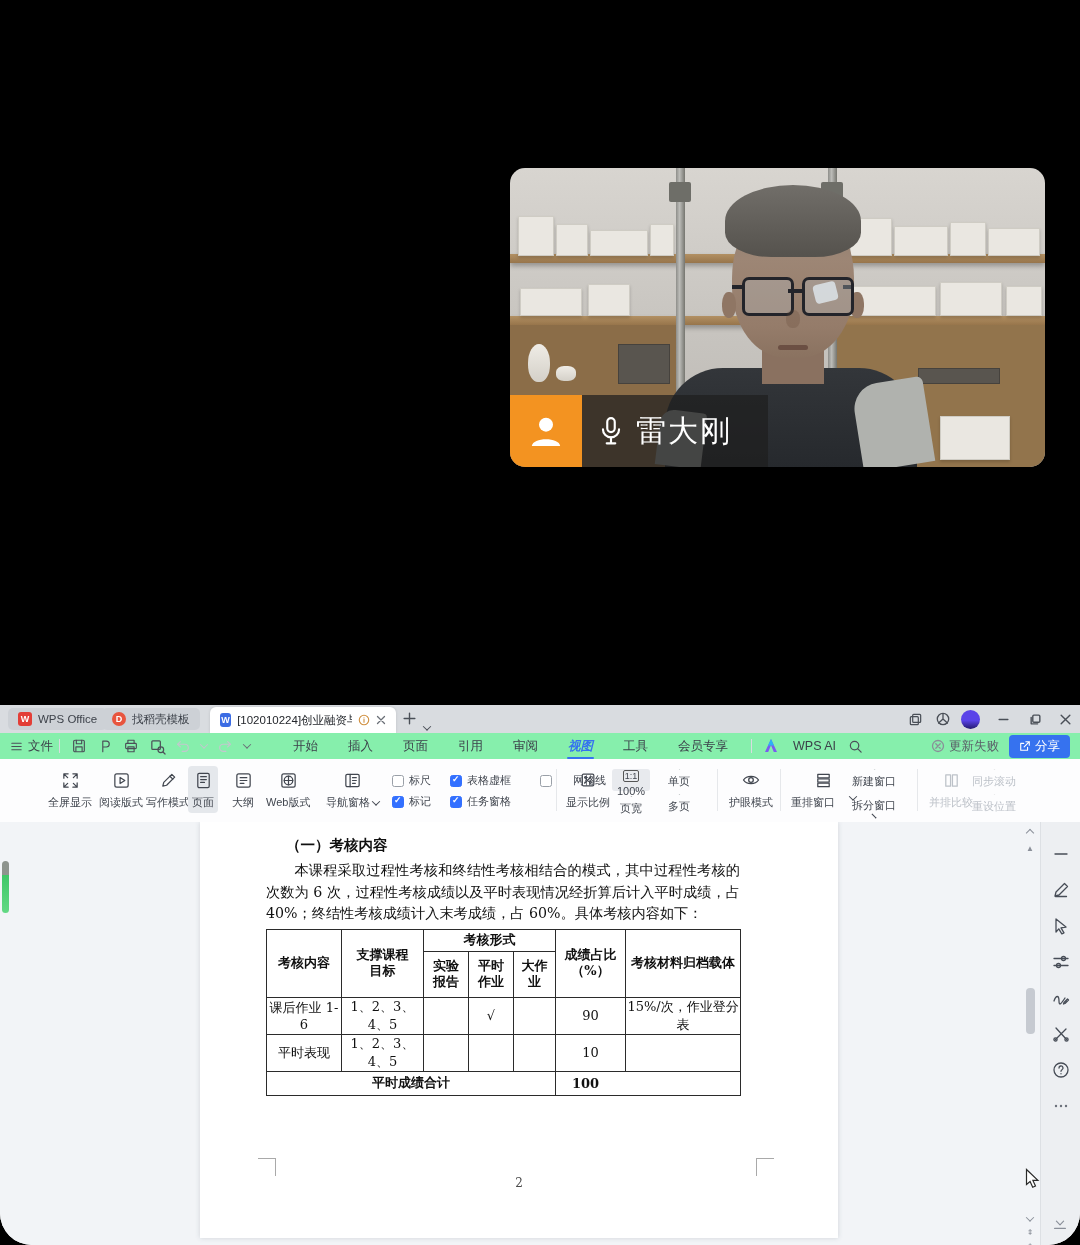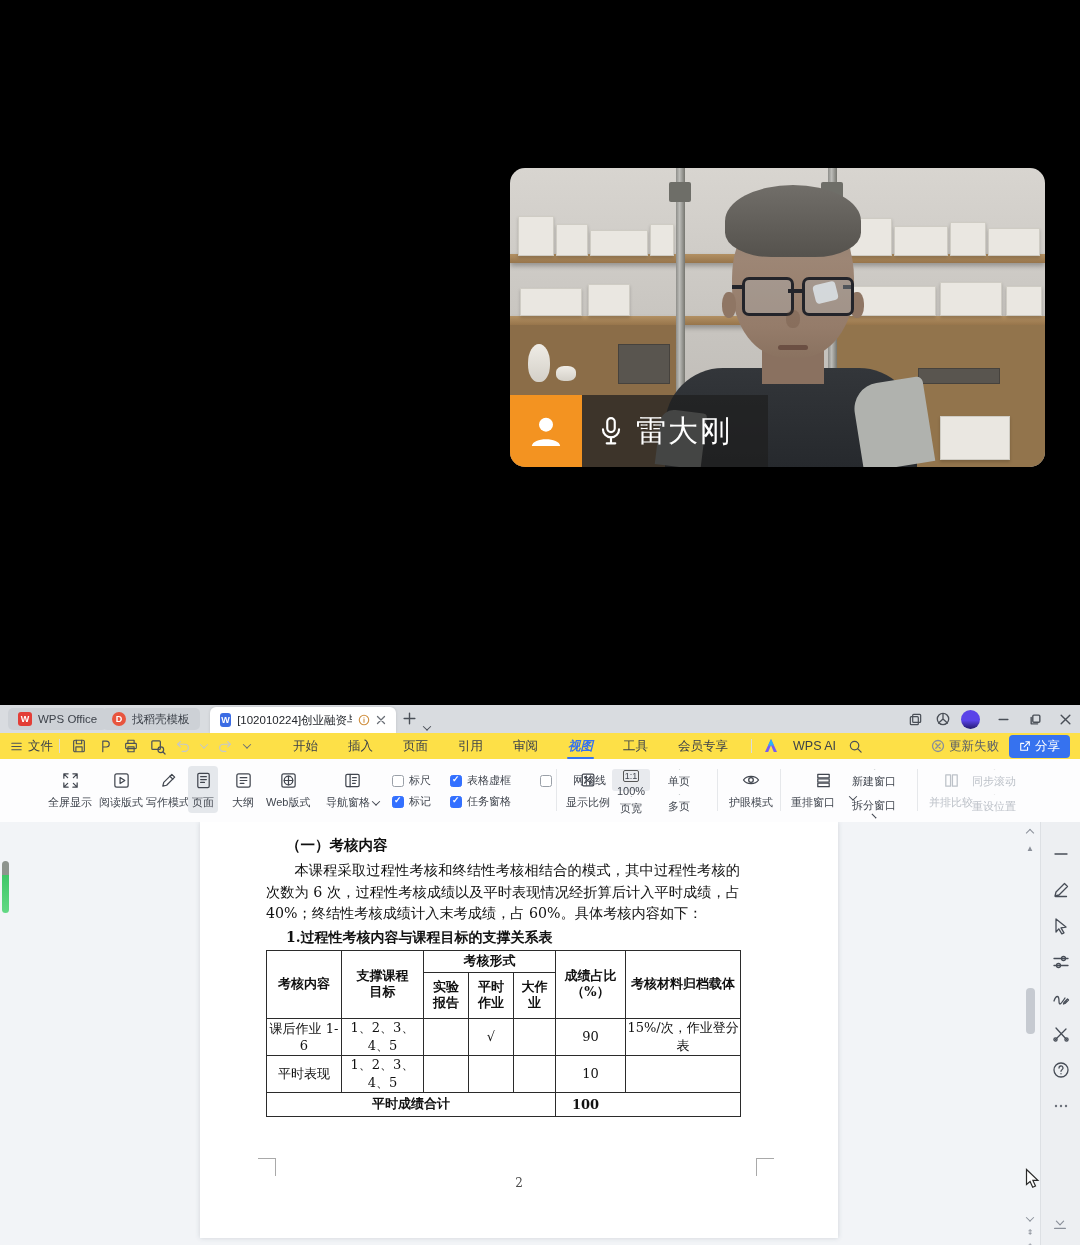--- a/index.html
+++ b/index.html
@@ -1,17 +1,17 @@
 <!DOCTYPE html>
 <html><head>
 <meta charset="utf-8">
 <style>
   html,body{margin:0;padding:0;background:#000;}
   #screen{position:relative;width:1080px;height:1245px;background:#000;overflow:hidden;
-          font-family:"Liberation Sans",sans-serif;-webkit-font-smoothing:antialiased;}
+          font-family:"Liberation Sans",sans-serif;border-radius:32px;-webkit-font-smoothing:antialiased;}
   .abs{position:absolute;}
   svg.ic{stroke:currentColor;fill:none;stroke-width:1.3;stroke-linecap:round;stroke-linejoin:round;display:block;}
 
   
   #video{position:absolute;left:510px;top:168px;width:535px;height:299px;border-radius:15px;overflow:hidden;
          background:linear-gradient(#d8d5d0,#c7c4bf 55%,#bcb8b3);}
   .board{position:absolute;left:0;right:0;height:9px;background:linear-gradient(#b29063,#97754b);box-shadow:0 3px 5px rgba(0,0,0,.28);}
   .panelw{position:absolute;background:#8b6d48;}
   .post{position:absolute;top:0;bottom:0;width:9px;background:linear-gradient(90deg,#8e8e8a,#bcbcb8 40%,#75756f);}
   .clamp{position:absolute;background:#6e6e68;border-radius:2px;}
@@ -42,21 +42,21 @@
   
   #wps{position:absolute;left:0;top:705px;width:1080px;height:540px;background:#fff;}
   #tabbar{position:absolute;left:0;top:0;width:1080px;height:28px;background:#d9dce0;border-bottom:1px solid #c9cdd2;}
   .tab{position:absolute;top:3px;height:22px;border-radius:5px;display:flex;align-items:center;gap:6px;padding:0 10px;box-sizing:border-box;
        font-size:11.5px;color:#3d424a;background:#cdd1d6;}
   .tab.active{top:2px;height:26px;background:#fff;border-radius:6px 6px 0 0;box-shadow:0 0 3px rgba(0,0,0,.12);color:#23262b;}
   .tlogo{width:14px;height:14px;border-radius:3px;display:flex;align-items:center;justify-content:center;color:#fff;font-size:9px;font-weight:bold;}
   .ttl{max-width:118px;overflow:hidden;white-space:nowrap;text-overflow:clip;}
   .winctl{position:absolute;top:0;height:28px;width:26px;display:flex;align-items:center;justify-content:center;color:#4a4f57;}
 
-  #menubar{position:absolute;left:0;top:28px;width:1080px;height:26px;background:#fde047;border-bottom:1px solid #e7e9ec;
+  #menubar{position:absolute;left:0;top:28px;width:1080px;height:26px;background:#86efac;border-bottom:1px solid #e7e9ec;
            display:flex;align-items:center;font-size:12.5px;color:#3c414a;}
   .mitem{padding:0 15px;line-height:25px;cursor:default;}
   .mitem.on{color:#3672ef;font-weight:bold;position:relative;font-style:italic;}
   .mitem.on::after{content:"";position:absolute;left:14px;right:14px;bottom:0;height:2px;background:#3672ef;border-radius:1px;}
   .qico{width:18px;height:18px;margin:0 4px;color:#4b5058;display:flex;align-items:center;justify-content:center;}
   .qico.dis{color:#c3c7cd;}
   .vsep{width:1px;height:14px;background:#d9dce0;margin:0 6px;}
 
   #ribbon{position:absolute;left:0;top:54px;width:1080px;height:63px;background:#fdfdfe;border-bottom:1px solid #e4e6ea;}
   .rsep{position:absolute;top:10px;width:1px;height:42px;background:#e6e8eb;}
@@ -539,21 +539,20 @@
           <span>重设位置</span>
         </div>
       </div>
     </div>
 
     <div id="docarea">
       <div id="page">
         <div id="content">
           <p class="h2">（一）考核内容</p>
           <p class="para">本课程采取过程性考核和终结性考核相结合的模式，其中过程性考核的次数为 6 次，过程性考核成绩以及平时表现情况经折算后计入平时成绩，占 40%；终结性考核成绩计入末考成绩，占 60%。具体考核内容如下：</p>
-          <p class="ttitle">1.过程性考核内容与课程目标的支撑关系表</p>
           <table class="doc">
             <colgroup>
               <col style="width:75px">
                 <col style="width:82px">
                 <col style="width:45px">
                 <col style="width:45px">
               <col style="width:42px">
                 <col style="width:70px">
                 <col style="width:115px">
             </colgroup>

